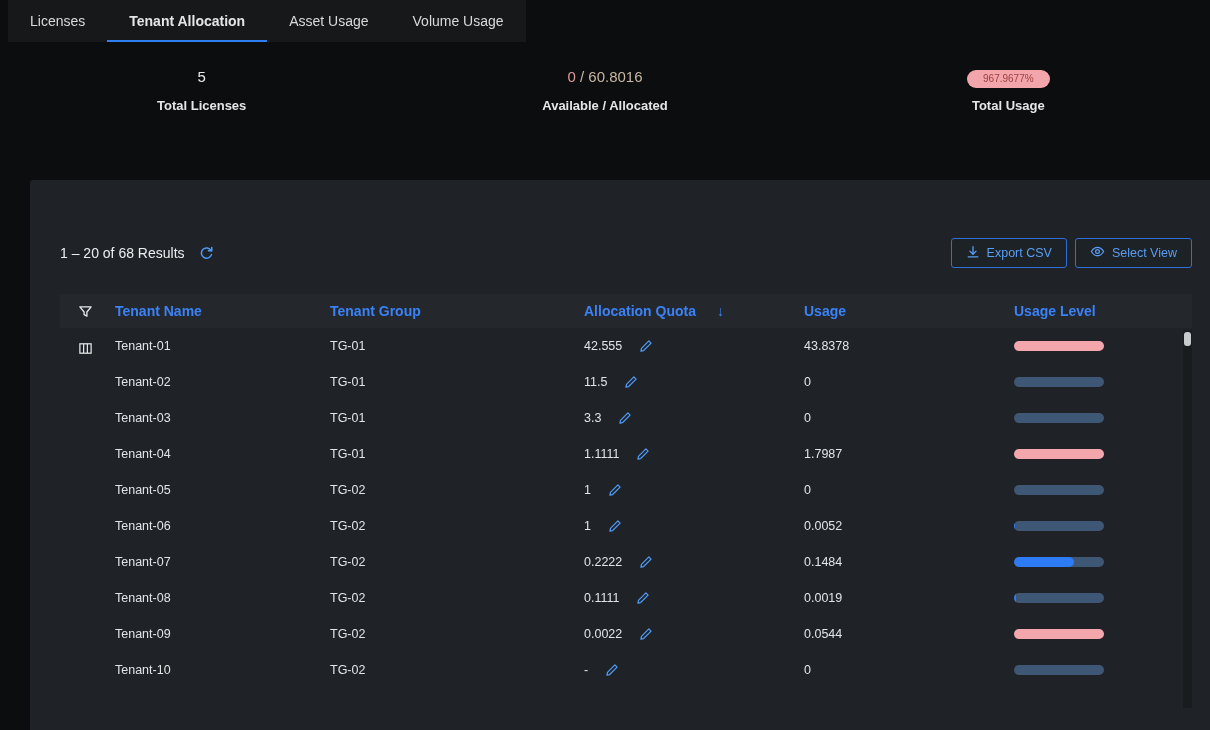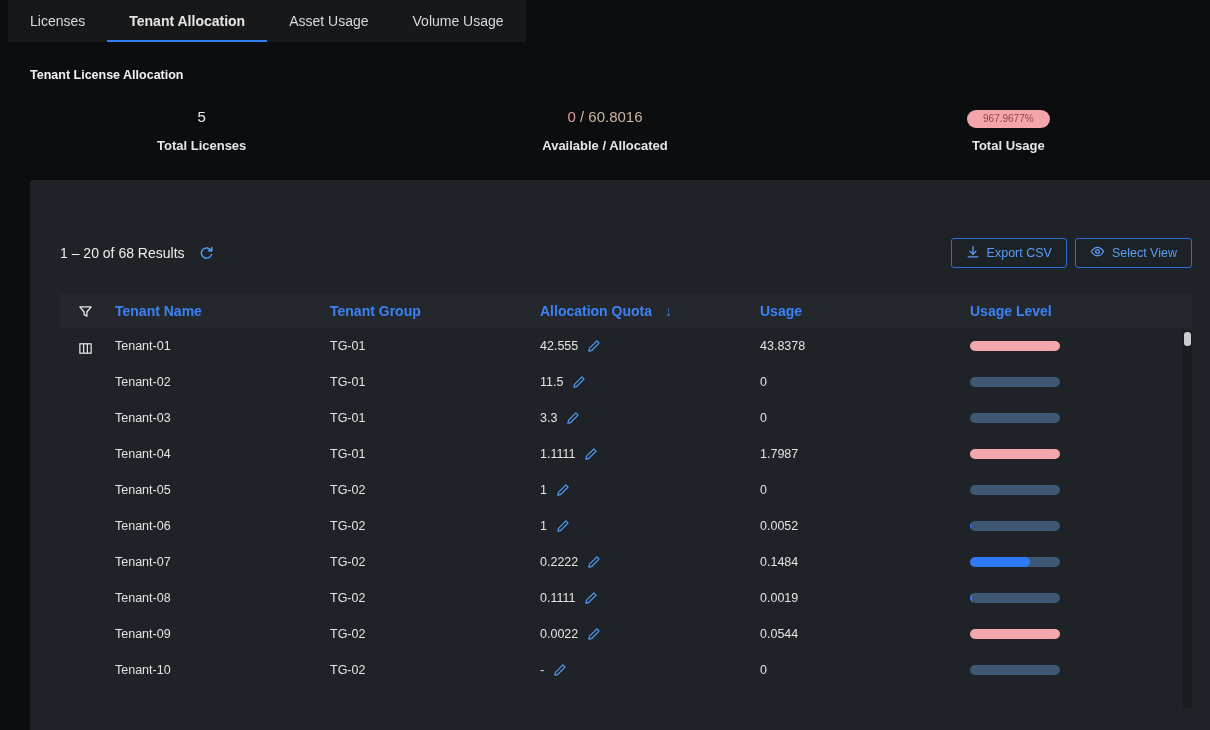--- a/index.html
+++ b/index.html
@@ -59,21 +59,21 @@
   .gutter-header { height: 34px; background: #24282d; display: flex; align-items: center; justify-content: center; }
   .gutter-body { height: 40px; display: flex; align-items: center; justify-content: center; }
   .gutter-header svg, .gutter-body svg { cursor: pointer; }
   .table-main { flex: 1; min-width: 0; }
   .thead { height: 34px; background: #24282d; display: flex; align-items: center; }
   .th { font-weight: bold; font-size: 14px; color: #3b82f6; display: flex; align-items: center; }
   .tr { height: 36px; display: flex; align-items: center; }
   .td { font-size: 12.5px; color: #e2e4e6; display: flex; align-items: center; }
   .col-name  { width: 220px; padding-left: 5px; }
   .col-group { width: 210px; }
-  .col-quota { width: 220px; gap: 9px; }
+  .col-quota { width: 220px; gap: 17px; margin-left: 44px; }
   .col-usage { width: 210px; }
   .col-level { flex: 1; }
   .sort-arrow { margin-left: 4px; font-weight: normal; }
   .edit-icon { cursor: pointer; display: inline-flex; }
 
   .bar { width: 90px; height: 10px; border-radius: 5px; background: #3d5774; overflow: hidden; }
   .bar.over { background: #f4a6ad; }
   .bar-fill { height: 100%; width: 0; background: #2e7bf6; border-radius: 5px; }
 
   
@@ -99,21 +99,20 @@
         <div class="tab">
           <span>Asset Usage</span>
         </div>
 
         <div class="tab">
           <span>Volume Usage</span>
         </div>
       </div>
   </header>
 
-  <div class="page-title">Tenant License Allocation</div>
 
   <div class="stats">
     <div class="stat">
       <div class="stat-value">5</div>
       <div class="stat-label">Total Licenses</div>
     </div>
     <div class="stat">
       <div class="stat-value">
         <span class="avail">0</span><span class="sep"> / </span><span class="alloc">60.8016</span>
       </div>

